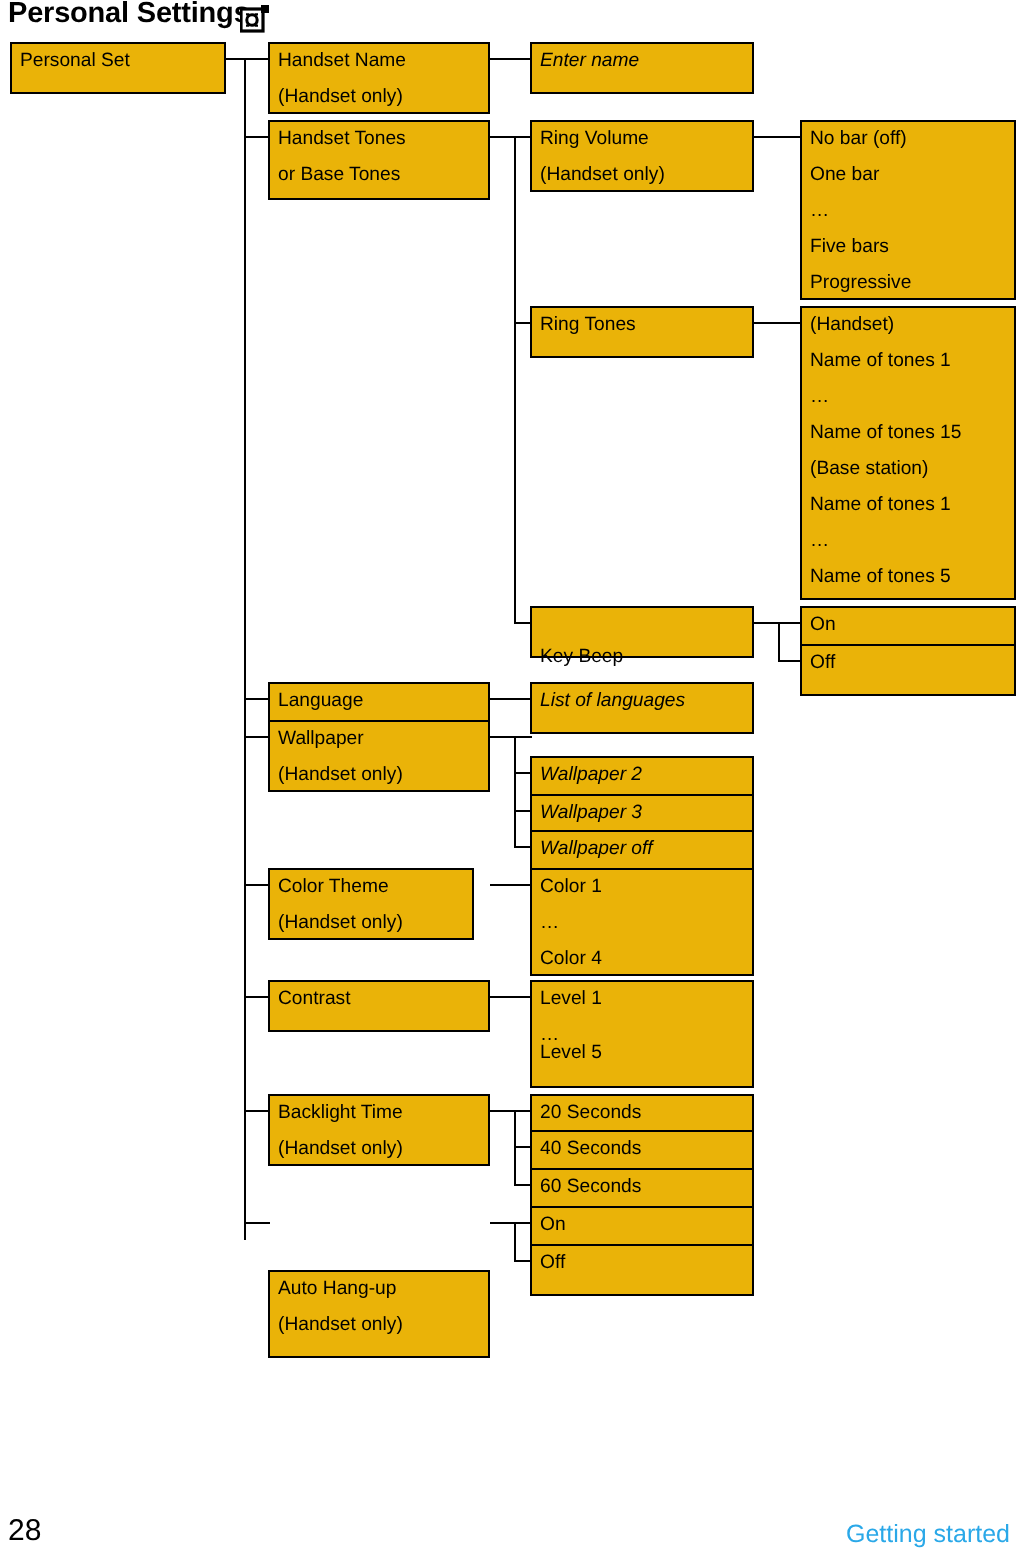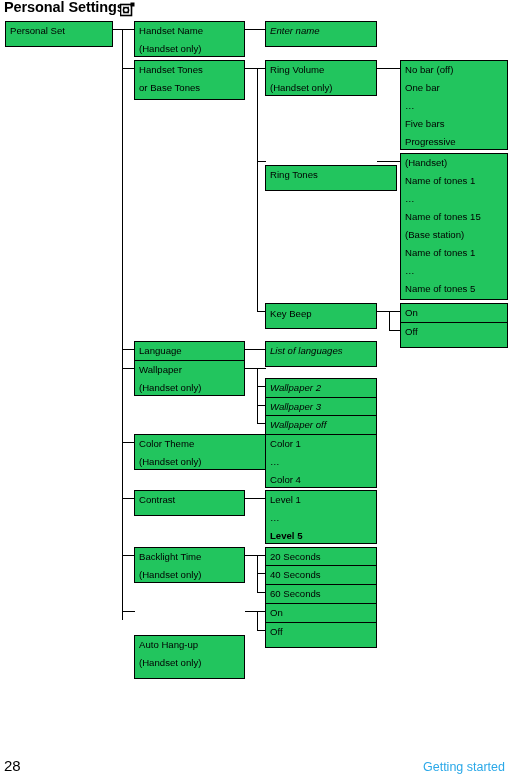--- a/index.html
+++ b/index.html
@@ -23,21 +23,21 @@
   }
   .title-icon {
     position:absolute; left:120px; top:2px;
     width:15px; height:15px;
   }
 
   
   .box {
     position:absolute;
     border:1px solid #000;
-    background:#22c55e;
+    background:#eab308;
     font-size:9.6px;
     line-height:1;
     padding:12px;
     z-index:3;
   }
   .box .ln {
     position:absolute;
     left:4px;
     white-space:nowrap;
     font-size:9.6px;
@@ -153,21 +153,21 @@
 
   <div class="box" style="left:134px; top:341px; width:111px; height:17px;">
     <span class="ln" style="top:4px;">Language</span>
   </div>
 
   <div class="box" style="left:134px; top:360px; width:111px; height:36px;">
     <span class="ln" style="top:4px;">Wallpaper</span>
     <span class="ln" style="top:22px;">(Handset only)</span>
   </div>
 
-  <div class="box" style="left:134px; top:434px; width:132px; height:36px;">
+  <div class="box" style="left:134px; top:434px; width:103px; height:36px;">
     <span class="ln" style="top:4px;">Color Theme</span>
     <span class="ln" style="top:22px;">(Handset only)</span>
   </div>
 
   <div class="box" style="left:134px; top:490px; width:111px; height:17px;">
     <span class="ln" style="top:4px;">Contrast</span>
   </div>
 
   <div class="box" style="left:134px; top:547px; width:111px; height:36px;">
     <span class="ln" style="top:4px;">Backlight Time</span>
@@ -181,26 +181,26 @@
 
   <div class="box" style="left:265px; top:21px; width:112px; height:17px;">
     <span class="ln it" style="top:4px;">Enter name</span>
   </div>
 
   <div class="box" style="left:265px; top:60px; width:112px; height:36px;">
     <span class="ln" style="top:4px;">Ring Volume</span>
     <span class="ln" style="top:22px;">(Handset only)</span>
   </div>
 
-  <div class="box" style="left:265px; top:153px; width:132px; height:17px;margin-top:12px;">
+  <div class="box" style="left:265px; top:153px; width:112px; height:17px;">
     <span class="ln" style="top:4px;">Ring Tones</span>
   </div>
 
   <div class="box" style="left:265px; top:303px; width:112px; height:17px;">
-    <span class="ln" style="top:5px;">Key Beep</span>
+    <span class="ln" style="top:20px;">Key Beep</span>
   </div>
 
   <div class="box" style="left:265px; top:341px; width:112px; height:17px;">
     <span class="ln it" style="top:4px;">List of languages</span>
   </div>
 
   <div class="box" style="left:265px; top:378px; width:112px; height:17px;">
     <span class="ln it" style="top:4px;">Wallpaper 2</span>
   </div>
   <div class="box" style="left:265px; top:397px; width:112px; height:17px;">
@@ -212,21 +212,21 @@
 
   <div class="box" style="left:265px; top:434px; width:112px; height:54px;">
     <span class="ln" style="top:4px;">Color 1</span>
     <span class="ln" style="top:22px;">…</span>
     <span class="ln" style="top:40px;">Color 4</span>
   </div>
 
   <div class="box" style="left:265px; top:490px; width:112px; height:54px;">
     <span class="ln" style="top:4px;">Level 1</span>
     <span class="ln" style="top:22px;">…</span>
-    <span class="ln" style="top:40px;font-weight:bold;">Level 5</span>
+    <span class="ln" style="top:31px;">Level 5</span>
   </div>
 
   <div class="box" style="left:265px; top:547px; width:112px; height:17px;">
     <span class="ln" style="top:4px;">20 Seconds</span>
   </div>
   <div class="box" style="left:265px; top:565px; width:112px; height:17px;">
     <span class="ln" style="top:4px;">40 Seconds</span>
   </div>
   <div class="box" style="left:265px; top:584px; width:112px; height:17px;">
     <span class="ln" style="top:4px;">60 Seconds</span>

